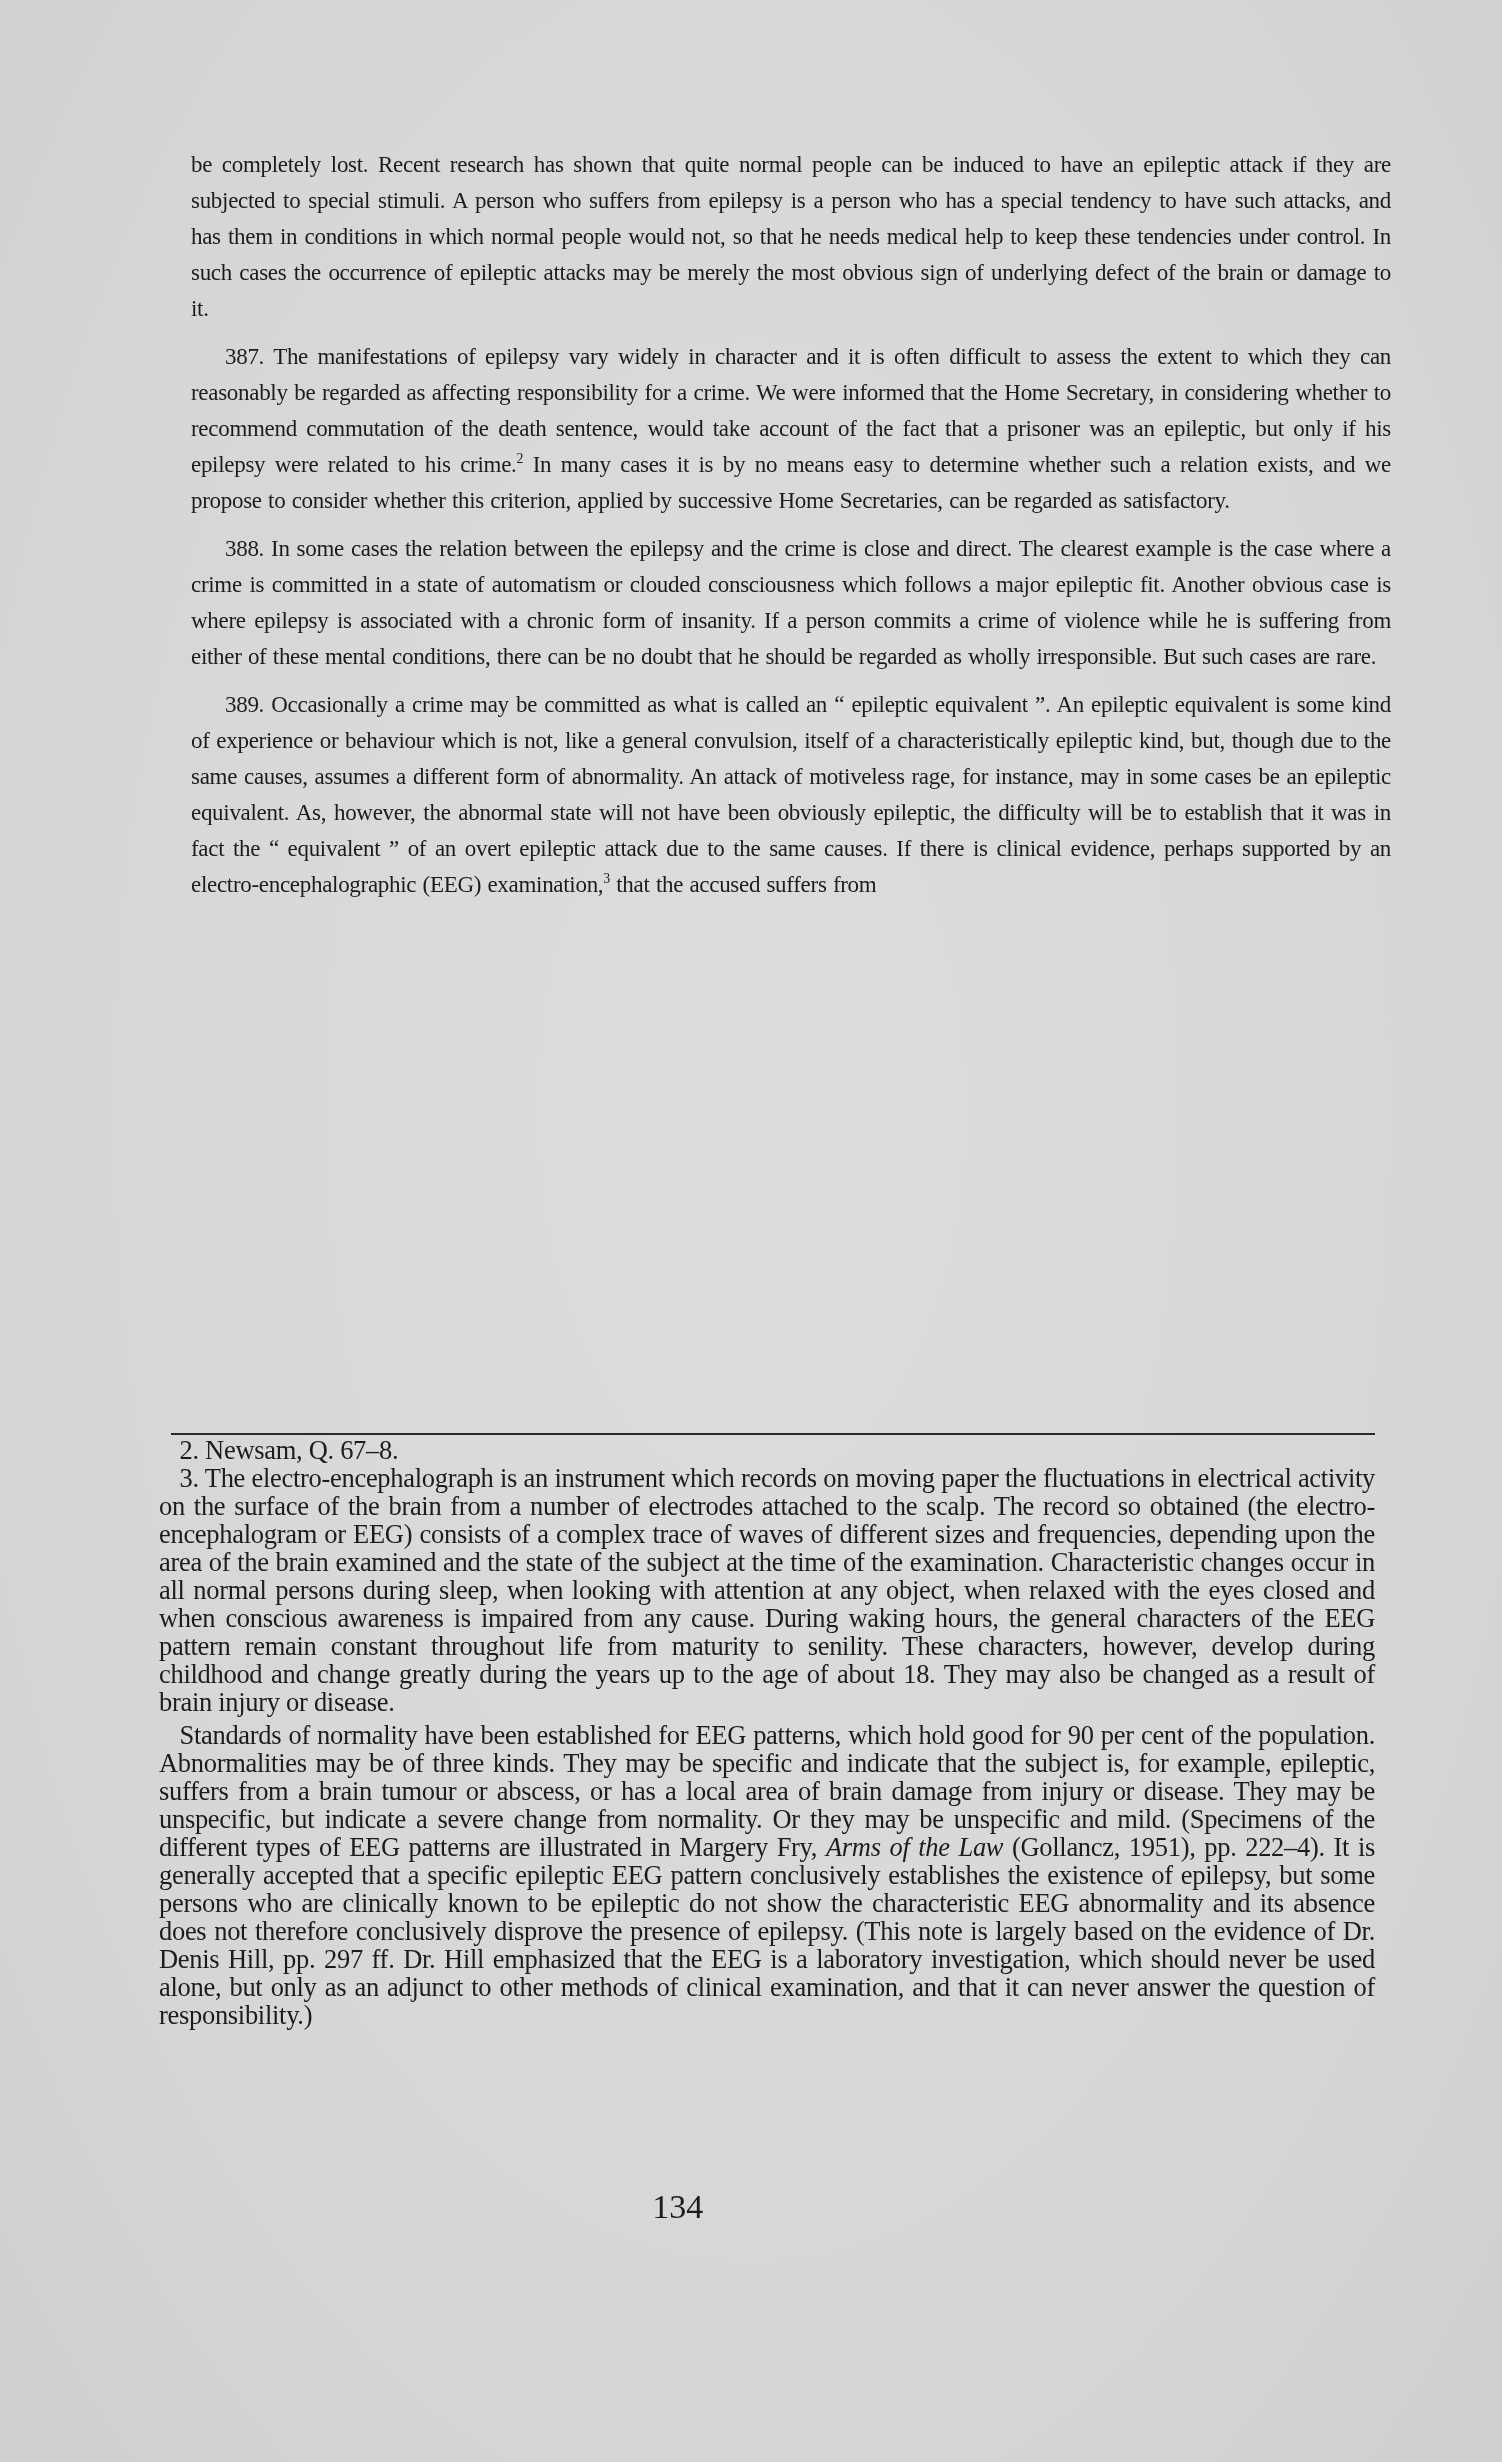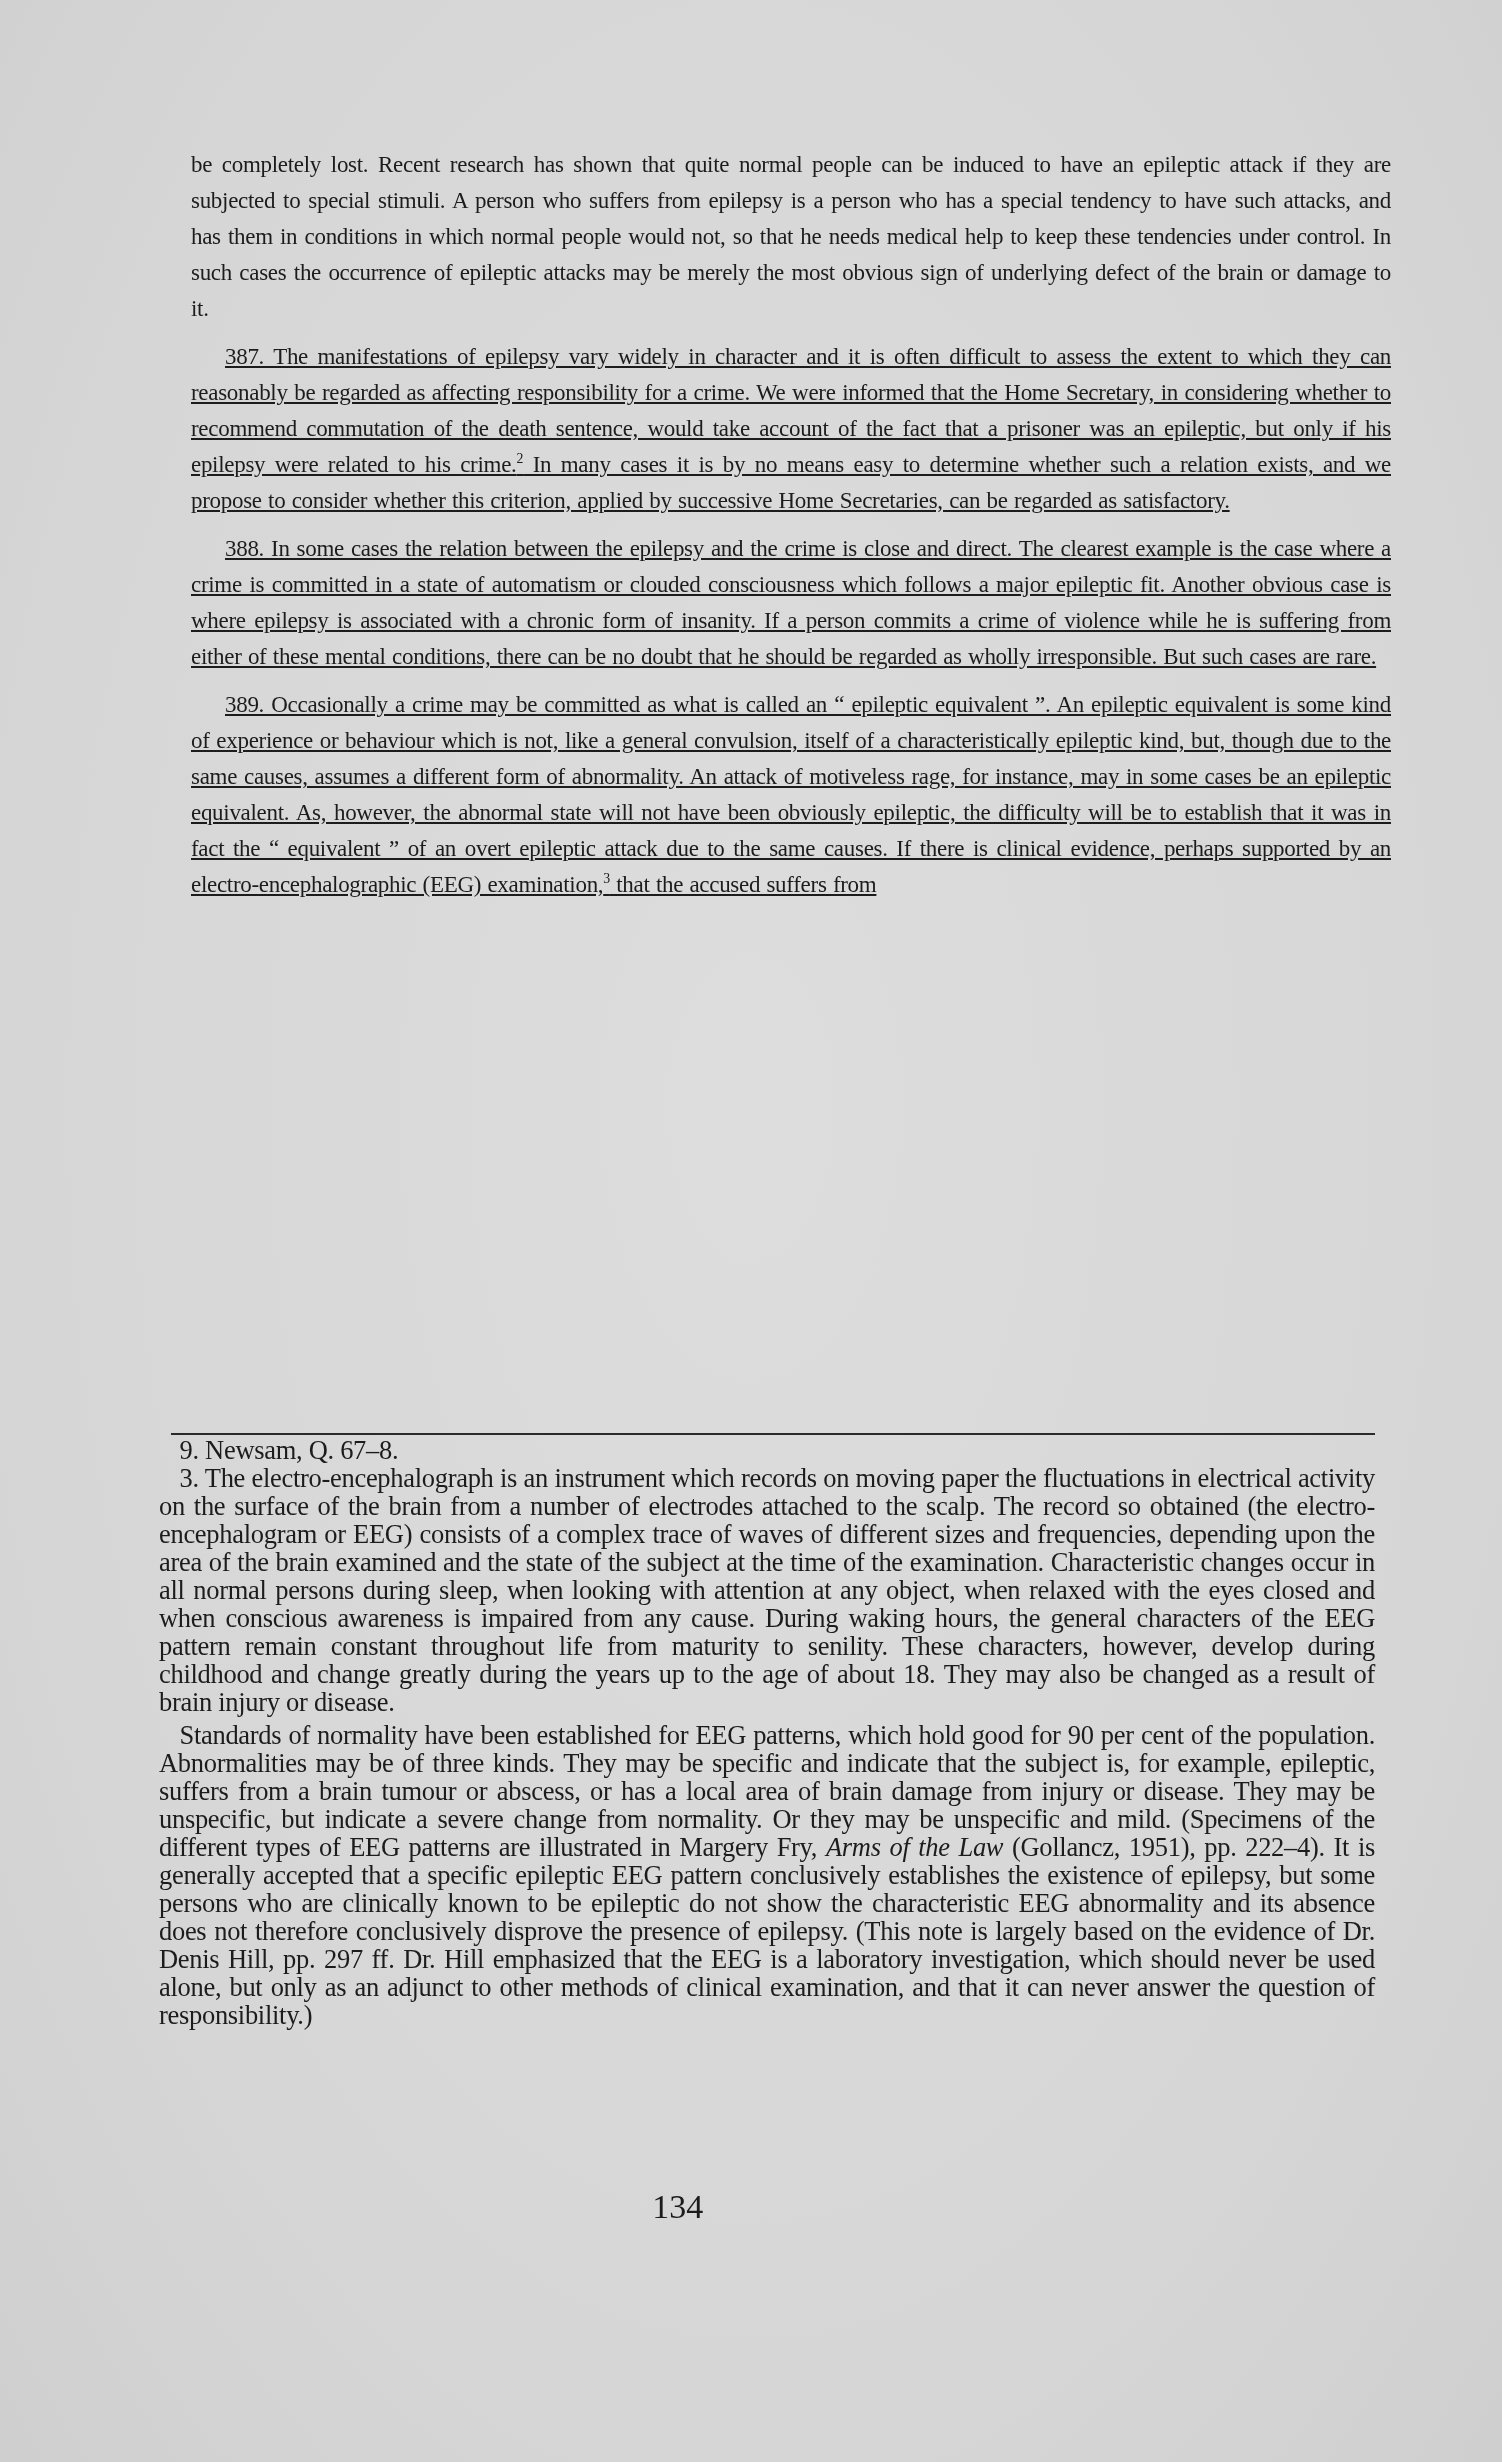--- a/index.html
+++ b/index.html
@@ -19,21 +19,21 @@
     position: absolute;
     left: 191px; width: 1200px;
     top: 147px;
     font-size: 23px;
     line-height: 36px;
     text-align: justify;
     letter-spacing: -0.3px;
     word-spacing: 0.9px;
   }
   .body-text p { margin: 0; text-indent: 0; }
-  .body-text p.para { text-indent: 34px; margin-top: 12px; text-decoration: underline; }
+  .body-text p.para { text-indent: 34px; margin-top: 12px; }
   .body-text p.first { text-indent: 0; }
   sup { font-size: 60%; line-height: 0; vertical-align: super; }
   .rule {
     position: absolute; left: 171px; width: 1204px; top: 1433px;
     border-top: 2.6px solid #2a2a2a;
   }
   .footnotes {
     position: absolute;
     left: 159px; width: 1216px;
     top: 1433px;
@@ -67,21 +67,21 @@
     <p class="para"><span>387. The manifestations of epilepsy vary widely in character and it is often difficult to assess the extent to which they can reasonably be regarded as affecting responsibility for a crime. We were informed that the Home Secretary, in considering whether to recommend commutation of the death sentence, would take account of the fact that a prisoner was an epileptic, but only if his epilepsy were related to his crime.</span><sup>2</sup><span> In many cases it is by no means easy to determine whether such a relation exists, and we propose to consider whether this criterion, applied by successive Home Secretaries, can be regarded as satisfactory.</span></p>
 
     <p class="para">388. In some cases the relation between the epilepsy and the crime is close and direct. The clearest example is the case where a crime is committed in a state of automatism or clouded consciousness which follows a major epileptic fit. Another obvious case is where epilepsy is associated with a chronic form of insanity. If a person commits a crime of violence while he is suffering from either of these mental conditions, there can be no doubt that he should be regarded as wholly irresponsible. But such cases are rare.</p>
 
     <p class="para"><span>389. Occasionally a crime may be committed as what is called an “ epileptic equivalent ”. An epileptic equivalent is some kind of experience or behaviour which is not, like a general convulsion, itself of a characteristically epileptic kind, but, though due to the same causes, assumes a different form of abnormality. An attack of motiveless rage, for instance, may in some cases be an epileptic equivalent. As, however, the abnormal state will not have been obviously epileptic, the difficulty will be to establish that it was in fact the “ equivalent ” of an overt epileptic attack due to the same causes. If there is clinical evidence, perhaps supported by an electro-encephalographic (EEG) examination,</span><sup>3</sup><span> that the accused suffers from</span></p>
   </div>
 
   <div class="rule"></div>
 
   <div class="footnotes">
-    <p class="fn fn-first">9. Newsam, Q. 67–8.</p>
+    <p class="fn fn-first">2. Newsam, Q. 67–8.</p>
     <p class="fn">3. The electro-encephalograph is an instrument which records on moving paper the fluctuations in electrical activity on the surface of the brain from a number of electrodes attached to the scalp. The record so obtained (the electro-encephalogram or EEG) consists of a complex trace of waves of different sizes and frequencies, depending upon the area of the brain examined and the state of the subject at the time of the examination. Characteristic changes occur in all normal persons during sleep, when looking with attention at any object, when relaxed with the eyes closed and when conscious awareness is impaired from any cause. During waking hours, the general characters of the EEG pattern remain constant throughout life from maturity to senility. These characters, however, develop during childhood and change greatly during the years up to the age of about 18. They may also be changed as a result of brain injury or disease.</p>
     <p class="fn-cont"><span>Standards of normality have been established for EEG patterns, which hold good for 90 per cent of the population. Abnormalities may be of three kinds. They may be specific and indicate that the subject is, for example, epileptic, suffers from a brain tumour or abscess, or has a local area of brain damage from injury or disease. They may be unspecific, but indicate a severe change from normality. Or they may be unspecific and mild. (Specimens of the different types of EEG patterns are illustrated in Margery Fry, </span><em>Arms of the Law</em><span> (Gollancz, 1951), pp. 222–4). It is generally accepted that a specific epileptic EEG pattern conclusively establishes the existence of epilepsy, but some persons who are clinically known to be epileptic do not show the characteristic EEG abnormality and its absence does not therefore conclusively disprove the presence of epilepsy. (This note is largely based on the evidence of Dr. Denis Hill, pp. 297 ff. Dr. Hill emphasized that the EEG is a laboratory investigation, which should never be used alone, but only as an adjunct to other methods of clinical examination, and that it can never answer the question of responsibility.)</span></p>
   </div>
 
   <div class="page-number">134</div>
 
 </div>
 
 
 </body></html>

